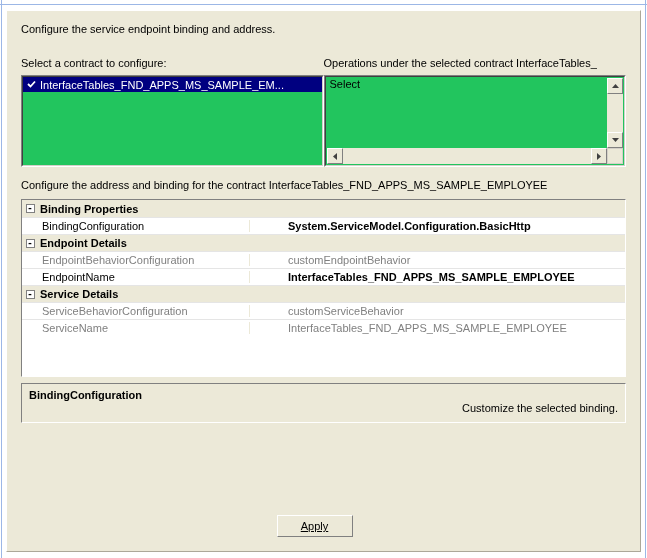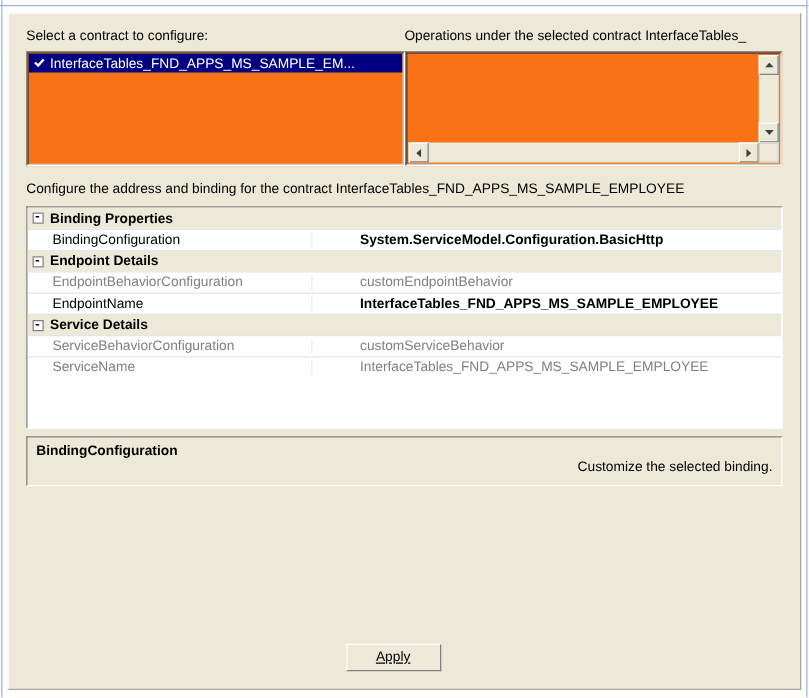--- a/index.html
+++ b/index.html
@@ -41,21 +41,21 @@
     display:flex;
     flex-direction:column;
   }
   .col-label {
     margin-bottom:6px;
     white-space:nowrap;
     overflow:hidden;
   }
   .listbox {
     position:relative;
-    background:#f97316;
+    background:#22c55e;
     border-top:1px solid #808080;
     border-left:1px solid #808080;
     border-right:1px solid #fff;
     border-bottom:1px solid #fff;
     height:92px;
   }
   .listbox-inner {
     position:absolute; inset:0;
     border-top:1px solid #404040;
     border-left:1px solid #404040;
@@ -201,20 +201,21 @@
 </head>
 <body>
 
 <div class="canvas">
   <div class="grid-guide-v" style="left:1px;"></div>
   <div class="grid-guide-v" style="right:1px;"></div>
   <div class="grid-guide-h" style="top:4px;"></div>
 
   <div class="panel">
 
+    <div class="panel-title">Configure the service endpoint binding and address.</div>
 
     <div class="columns">
       <div class="col">
         <div class="col-label">Select a contract to configure:</div>
         <div class="listbox">
           <div class="listbox-inner">
             <div class="list-item-selected">
               <span class="check-icon">
                 <svg width="11" height="11" viewBox="0 0 11 11">
                     <path d="M2 5 L4.5 7.5 L9 2.5" stroke="#fff" stroke-width="1.8" fill="none"></path>
@@ -223,20 +224,21 @@
               <span>InterfaceTables_FND_APPS_MS_SAMPLE_EM...</span>
             </div>
           </div>
         </div>
       </div>
 
       <div class="col">
         <div class="col-label">Operations under the selected contract  InterfaceTables_</div>
         <div class="listbox">
           <div class="listbox-inner">
+            <div class="list-item-plain">Select</div>
             <div class="sb-v">
               <div class="sb-btn" style="top:0;right:0;">
                 <svg width="7" height="4" viewBox="0 0 7 4">
                     <path d="M0 4 L3.5 0 L7 4 Z" fill="#404040"></path>
                   </svg>
               </div>
               <div class="sb-btn" style="bottom:0;right:0;">
                 <svg width="7" height="4" viewBox="0 0 7 4">
                     <path d="M0 0 L3.5 4 L7 0 Z" fill="#404040"></path>
                   </svg>

